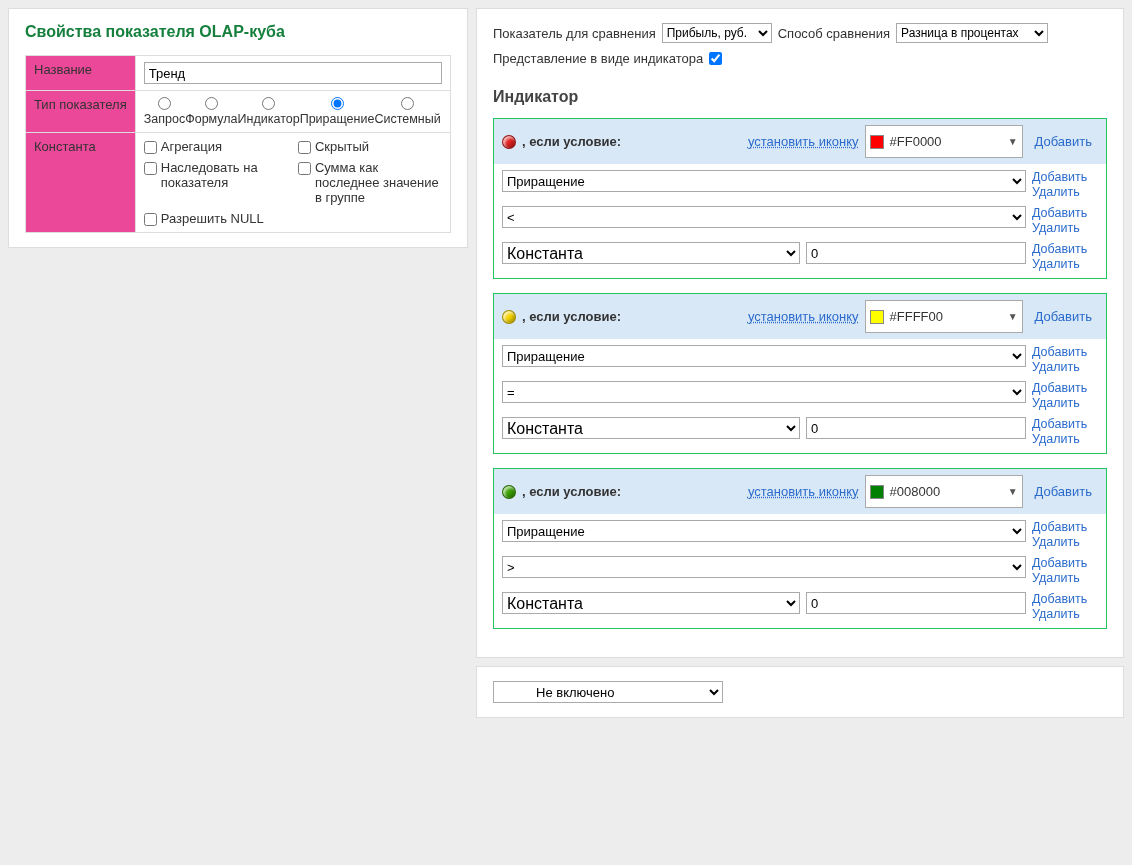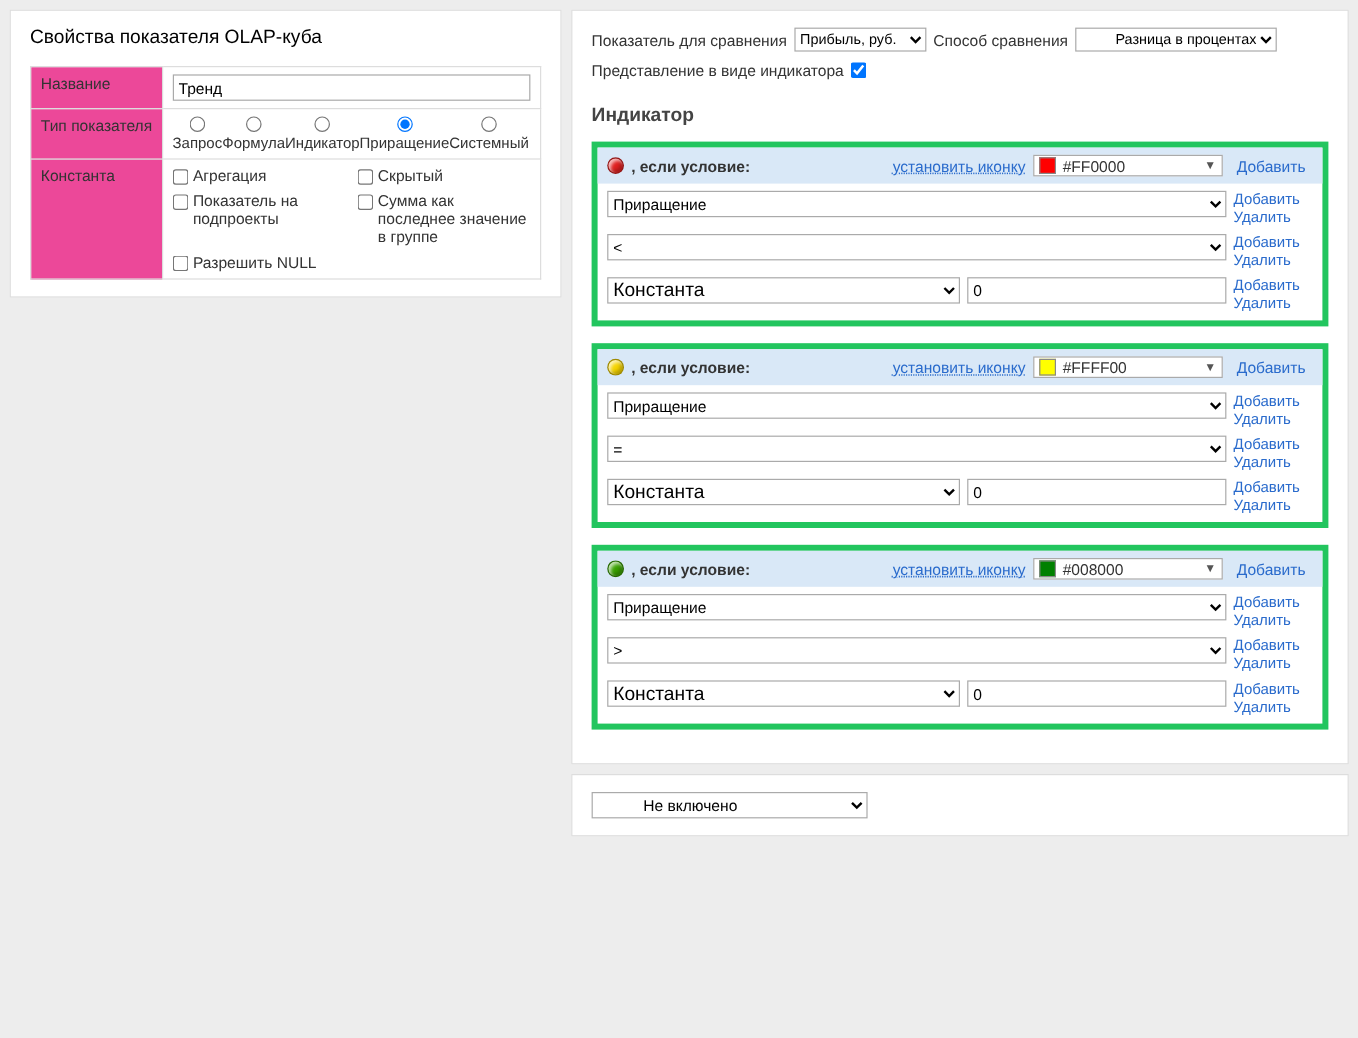--- a/index.html
+++ b/index.html
@@ -1,47 +1,47 @@
 <!DOCTYPE html>
 <html><head>
 <meta charset="utf-8">
 <style>
 * { box-sizing: border-box; margin: 0; padding: 0; }
 body { font-family: Arial, Helvetica, sans-serif; font-size: 13px; color: #333; background: #ededed; padding: 8px; }
 .layout { display: flex; gap: 8px; align-items: flex-start; }
 .left-col { width: 460px; }
 .right-col { flex: 1; display: flex; flex-direction: column; gap: 8px; }
 .panel { background: #fff; border: 1px solid #ddd; padding: 14px 16px; }
-.panel-title { font-size: 16px; font-weight: normal; color: #000000; margin-bottom: 14px; }
+.panel-title { font-size: 16px; font-weight: bold; color: #15803d; margin-bottom: 14px; }
 
 .prop-table { width: 100%; border-collapse: collapse; }
 .prop-table td { border: 1px solid #ddd; padding: 6px 8px; vertical-align: top; font-size: 13px; }
 .prop-table td:first-child { background: #ec4899; width: 108px; white-space: nowrap; }
 .text-input { width: 100%; height: 22px; border: 1px solid #aaa; padding: 2px 4px; font-size: 13px; font-family: inherit; }
 
 .radio-row { display: flex; gap: 0; }
 .radio-item { display: flex; flex-direction: column; align-items: center; font-size: 12.5px; }
 .radio-item input { margin-bottom: 2px; }
 
 .chk-grid { display: grid; grid-template-columns: 1fr 1fr; row-gap: 6px; column-gap: 10px; }
 .chk-item { display: flex; align-items: flex-start; gap: 4px; }
 .chk-item input { margin-top: 2px; flex-shrink: 0; }
 
 .settings-row { display: flex; align-items: center; flex-wrap: wrap; gap: 6px; margin-bottom: 8px; font-size: 13px; }
 .settings-row select { border: 1px solid #aaa; background: #fff; height: 20px; font-family: inherit; font-size: 12px; }
 
 .section-title { font-size: 16px; font-weight: bold; color: #444; margin: 22px 0 12px; }
 
-.cond-block { border: 5px solid #22c55e; margin-bottom: 14px; }
+.cond-block { border: 1px solid #22c55e; margin-bottom: 14px; }
 .cond-header { background: #d9e8f7; display: flex; align-items: center; padding: 6px 8px; gap: 6px; }
 .ball { width: 14px; height: 14px; border-radius: 50%; border: 1px solid rgba(0,0,0,.35); box-shadow: inset 2px 2px 3px rgba(255,255,255,.7), inset -2px -2px 3px rgba(0,0,0,.25); flex-shrink: 0; }
 .cond-text { font-weight: bold; }
 .cond-header .spacer { flex: 1; }
 .link { color: #2a6bcc; text-decoration: underline dotted; cursor: pointer; }
-.color-field { display: inline-flex; align-items: center; border: 1px solid #aaa; background: #fff; height: 18px; padding: 0 4px; gap: 6px; width: 158px; }
+.color-field { display: inline-flex; align-items: center; border: 1px solid #aaa; background: #fff; height: 33px; padding: 0 4px; gap: 6px; width: 158px; }
 .color-swatch { width: 14px; height: 14px; border: 1px solid #888; }
 .color-field .arrow { margin-left: auto; font-size: 10px; color: #555; }
 .btn-add { color: #2a6bcc; cursor: pointer; padding: 0 6px; }
 
 .cond-rows { }
 .cond-row { display: flex; align-items: stretch; padding: 6px 8px; gap: 6px; }
 .cond-row + .cond-row { padding-top: 0; }
 .select-wide { flex: 1; height: 22px; border: 1px solid #aaa; font-family: inherit; font-size: 13px; background:#fff; }
 .select-split1 { width: 50%; height: 22px; border: 1px solid #aaa; font-family: inherit; font-size: 16px; background:#fff; }
 .input-split2 { flex: 1; height: 22px; border: 1px solid #aaa; padding: 0 4px; font-family: inherit; font-size: 13px; }
@@ -98,21 +98,21 @@
               <label class="chk-item">
                     <input type="checkbox" style="">
                     <span>Агрегация</span>
                   </label>
               <label class="chk-item">
                     <input type="checkbox" style="">
                     <span>Скрытый</span>
                   </label>
               <label class="chk-item">
                     <input type="checkbox" style="">
-                    <span>Показатель на подпроекты</span>
+                    <span>Наследовать на показателя</span>
                   </label>
               <label class="chk-item">
                     <input type="checkbox" style="">
                     <span>Сумма как последнее значение в группе</span>
                   </label>
               <label class="chk-item">
                     <input type="checkbox" style="">
                     <span>Разрешить NULL</span>
                   </label>
             </div>
@@ -123,21 +123,21 @@
     </div>
   </div>
 
   <div class="right-col">
     <div class="panel">
 
       <div class="settings-row">
         <span>Показатель для сравнения</span>
         <select style="width:110px;"><option>Прибыль, руб.</option></select>
         <span>Способ сравнения</span>
-        <select style="width:168px;text-align:right;"><option>Разница в процентах</option></select>
+        <select style="width:152px;"><option>Разница в процентах</option></select>
       </div>
       <div class="settings-row">
         <span>Представление в виде индикатора</span>
         <input type="checkbox" checked="" style="">
       </div>
 
       <div class="section-title">Индикатор</div>
 
       <div id="indicators">
           <div class="cond-block">

